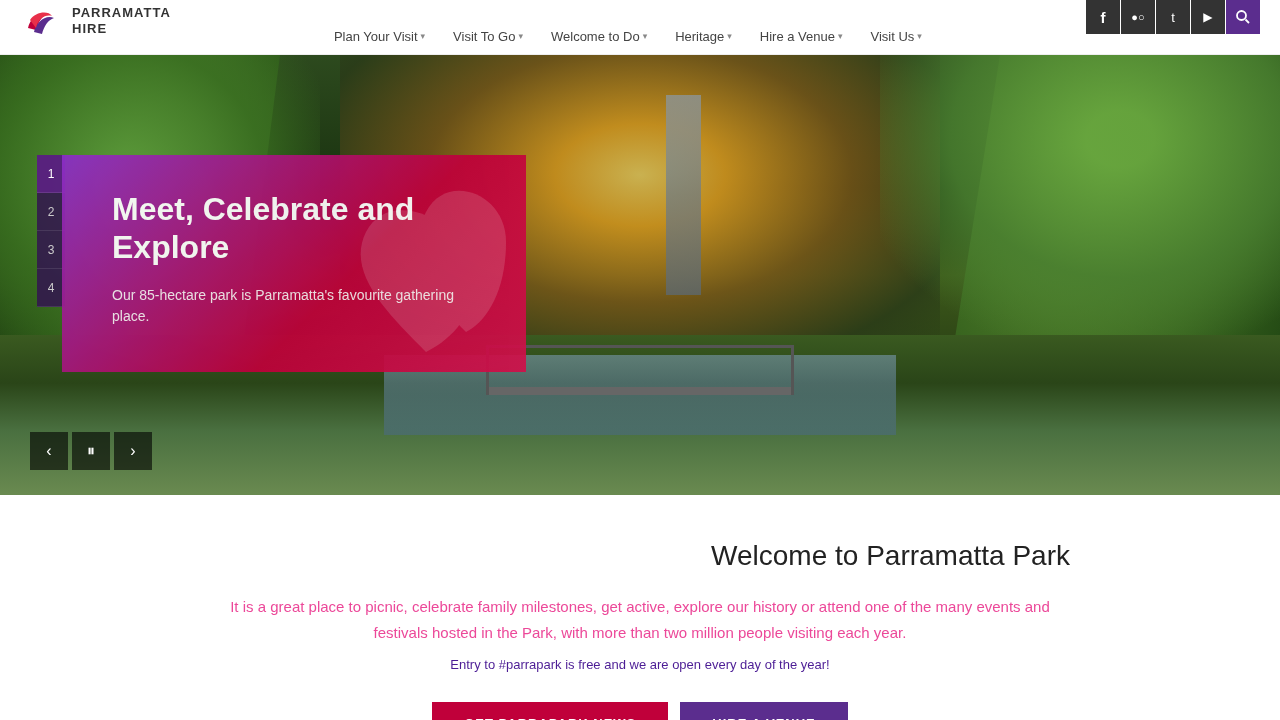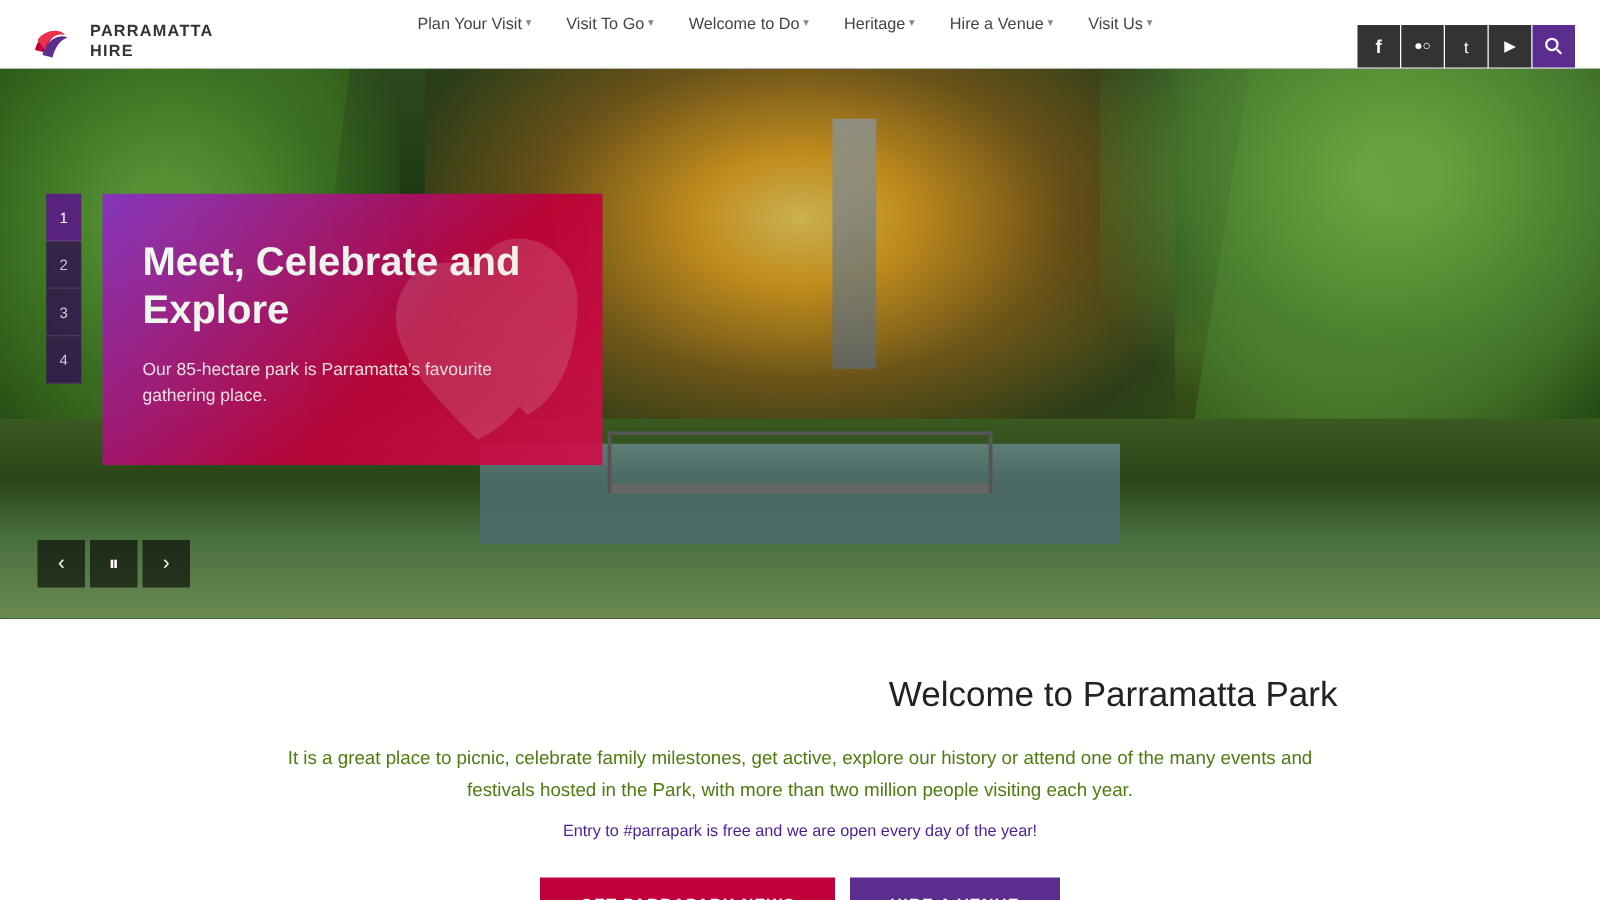--- a/index.html
+++ b/index.html
@@ -1,21 +1,21 @@
 <!DOCTYPE html>
 <html><head>
   <meta charset="utf-8">
   <style>
     * { margin: 0; padding: 0; box-sizing: border-box; }
     body { font-family: Arial, sans-serif; background: #fff; width: 1280px; min-height: 720px; overflow-x: hidden; }
 
     
     header {
       display: flex;
-      align-items: flex-end;
+      align-items: flex-start;
       justify-content: space-between;
       padding: 0 20px;
       height: 55px;
       background: #fff;
       border-bottom: 1px solid #eee;
     }
     .logo-area {
       display: flex;
       align-items: center;
       gap: 10px;
@@ -194,24 +194,24 @@
       width: 35px;
       height: 200px;
       background: linear-gradient(to bottom, #8a9aaa 0%, #6a7a8a 50%, #5a6a7a 100%);
       opacity: 0.7;
     }
 
     
     .slide-panel {
       position: absolute;
       top: 100px;
-      left: 82px;
-      width: 400px;
+      left: 62px;
+      width: 464px;
       background: linear-gradient(135deg, #8b2fc9 0%, #c0003a 60%, #d0104a 100%);
-      padding: 35px 35px 45px 32px;
+      padding: 35px 35px 45px 50px;
       opacity: 0.92;
     }
     .slide-number-tabs {
       position: absolute;
       left: 37px;
       top: 100px;
       display: flex;
       flex-direction: column;
       gap: 0;
     }
@@ -285,21 +285,21 @@
     }
     .welcome-title {
       font-size: 28px;
       font-weight: normal;
       color: #222;
       margin-bottom: 22px;
       text-align: right;
     }
     .welcome-desc {
       font-size: 15px;
-      color: #4d7c0f;
+      color: #ec4899;
       line-height: 1.7;
       margin-bottom: 12px;
     }
     .welcome-sub {
       font-size: 13px;
       color: #4c1d95;
       margin-bottom: 30px;
     }
     .cta-buttons {
       display: flex;

